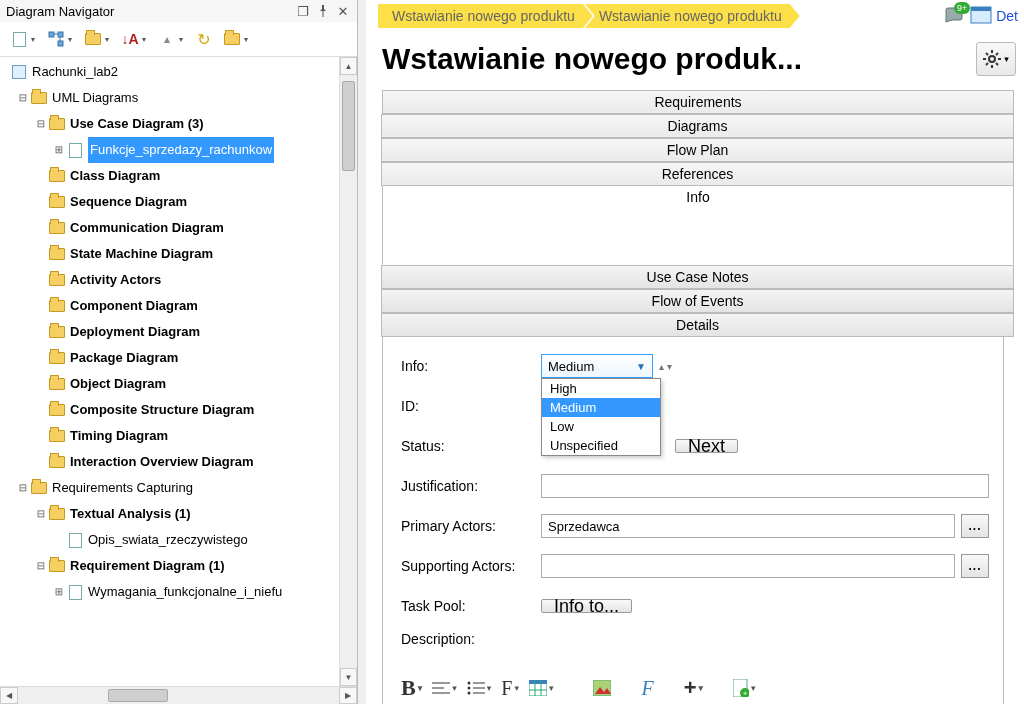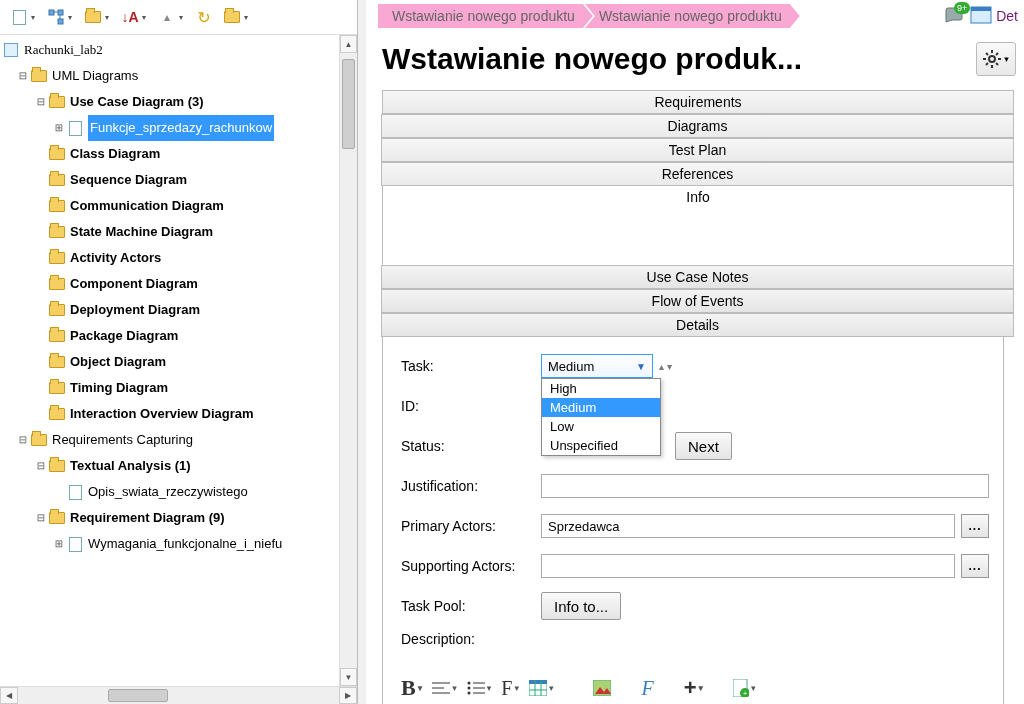--- a/index.html
+++ b/index.html
@@ -24,21 +24,21 @@
   .dd-arrow { font-size: 8px; color: #555; margin-left: -3px; width: 10px; cursor: pointer; }
 
   .tree-container { flex: 1; overflow: hidden; display: flex; }
   .tree { flex: 1; overflow: hidden; padding: 2px 0; font-size: 13px; line-height: 26px; }
   .tree-row { display: flex; align-items: center; white-space: nowrap; height: 26px; padding-right: 4px; }
   .tree-row .expander { width: 14px; text-align: center; color: #555; font-size: 10px; cursor: pointer; }
   .tree-row .icon { width: 18px; height: 18px; margin-right: 4px; display:inline-flex; align-items:center; justify-content:center;}
   .tree-row.selected .label { background: #3399ff; color: #fff; padding: 0 2px; }
   .tree-row .label { cursor: pointer; }
   .bold { font-weight: bold; }
-  .ind-0 { padding-left: 2px; font-family: Liberation Serif, serif; }
+  .ind-0 { padding-left: 10px; }
   .ind-1 { padding-left: 16px; }
   .ind-2 { padding-left: 34px; }
   .ind-3 { padding-left: 52px; }
 
   .tree-scrollbar { width: 18px; background: #efefef; border-left: 1px solid #ddd; display: flex; flex-direction: column; }
   .scroll-btn { height: 18px; background: #f7f7f7; border: 1px solid #ccc; display:flex; align-items:center; justify-content:center; font-size:8px; color:#555; cursor:pointer;}
   .scroll-track { flex: 1; background: #efefef; position: relative; }
   .scroll-thumb { position: absolute; top: 6px; left: 2px; right: 2px; height: 90px; background: #cfcfcf; border: 1px solid #aaa; border-radius: 2px; cursor: pointer; }
 
   .h-scroll { height: 18px; display:flex; border-top:1px solid #ddd;}
@@ -46,21 +46,21 @@
   .h-scroll .scroll-track { flex:1; height:100%; position:relative; }
   .h-scroll .scroll-thumb { top:2px; bottom:2px; height:auto; left:90px; width:60px; }
 
   
   .splitter { width: 8px; background: #f0f0f0; height: 704px; cursor: col-resize; }
 
   
   .right-panel { flex: 1; height: 704px; background: #fff; display:flex; flex-direction:column; overflow:hidden; padding-left: 12px; }
 
   .breadcrumb-row { display:flex; align-items:center; height: 34px; padding: 4px 6px 0 0; gap: 0; }
-  .bc { background:#f9a8d4; padding: 4px 18px 4px 14px; color:#666; font-size: 14px;
+  .bc { background:#fde047; padding: 4px 18px 4px 14px; color:#666; font-size: 14px;
     clip-path: polygon(0 0, calc(100% - 10px) 0, 100% 50%, calc(100% - 10px) 100%, 0 100%, 10px 50%);
     margin-left: -8px; cursor:pointer; }
   .bc:first-child{ margin-left:0; clip-path: polygon(0 0, calc(100% - 10px) 0, 100% 50%, calc(100% - 10px) 100%, 0 100%); }
   .bc-icons { margin-left:auto; display:flex; gap:4px; align-items:center;}
   .badge { position:relative; width:22px; height:20px; }
   .badge .count { position:absolute; top:-4px; right:-4px; background:#3a3; color:#fff; border-radius:8px; font-size:9px; padding:0 3px; line-height:12px;}
 
   .heading-row { display:flex; align-items:center; padding: 14px 8px 14px 4px; }
   .heading-row h1 { font-size: 30px; font-weight: bold; flex:1; overflow:hidden; white-space:nowrap; }
   .gear-btn { width: 40px; height: 34px; border:1px solid #bbb; background: linear-gradient(#f9f9f9,#e8e8e8); border-radius:3px; display:flex; align-items:center; justify-content:center; cursor:pointer; gap:3px;}
@@ -78,21 +78,21 @@
   .form-row .lbl { width: 140px; font-size: 14px; }
   .form-row .field { flex:1; display:flex; align-items:center; gap:6px; position:relative;}
   .combo { width: 112px; height: 24px; border:1px solid #39a0ff; background:linear-gradient(#fff,#eef6ff); display:flex; align-items:center; padding: 0 6px; font-size:13px; cursor:pointer; justify-content:space-between;}
   .combo .arrow{ color:#2a6fbf; font-size:10px;}
   .ddlist { position:absolute; top:24px; left:0; width:120px; background:#fff; border:1px solid #888; z-index:50; box-shadow:2px 2px 4px rgba(0,0,0,.2);}
   .ddlist div{ padding:2px 8px; font-size:13px; cursor:pointer;}
   .ddlist div.sel{ background:#3399ff; color:#fff;}
   .spin { display:inline-flex; flex-direction:row; gap:3px;}
   .spin span{ font-size:10px; color:#777; cursor:pointer;}
 
-  .btn { height:28px; padding: 0 12px; border:1px solid #999; background:linear-gradient(#f9f9f9,#e4e4e4); border-radius:2px; font-size:15px; cursor:pointer; display:inline-flex; align-items:center;}
+  .btn { height:14px; padding: 0 12px; border:1px solid #999; background:linear-gradient(#f9f9f9,#e4e4e4); border-radius:2px; font-size:18px; cursor:pointer; display:inline-flex; align-items:center;}
   .txt { height:24px; border:1px solid #aaa; padding:0 6px; font-size:13px; flex:1; background:#fff;}
   .dots-btn { width:28px; height:24px; border:1px solid #999; background:linear-gradient(#f9f9f9,#e4e4e4); cursor:pointer; display:flex; align-items:center; justify-content:center; font-weight:bold; letter-spacing:1px;}
 
   .desc-toolbar { display:flex; align-items:center; gap:10px; padding: 4px 0; font-size: 20px; font-family: Georgia, serif;}
   .desc-toolbar .titem{ display:flex; align-items:center; gap:2px; cursor:pointer; font-family: "Segoe UI", sans-serif; font-size:18px; color:#333;}
   .desc-toolbar .dd{ font-size:9px; color:#555;}
   .desc-area { height: 70px; border:1px solid #aaa; background:#fff;}
 
   .check-row{ display:flex; gap:36px; padding-top:8px; font-size:14px;}
   .chk{ display:flex; align-items:center; gap:6px;}
@@ -104,20 +104,30 @@
   
   .ico-folder{ width:16px; height:12px; background:#f6cf62; border:1px solid #c79a1f; border-radius:1px; position:relative;}
   .ico-folder::before{content:""; position:absolute; top:-4px; left:0; width:7px; height:4px; background:#f6cf62; border:1px solid #c79a1f; border-bottom:none; border-radius:1px 1px 0 0;}
   .ico-doc{ width:13px; height:15px; background:#fff; border:1px solid #7aa; position:relative;}
   .ico-root{ width:14px; height:14px; border:1px solid #69a0d0; background:#dff0ff;}
 </style>
 </head>
 <body>
 
 <div class="left-panel">
+  <div class="nav-title-bar">
+    <span class="title">Diagram Navigator</span>
+    <span class="icon">❐</span>
+    <span class="icon">
+      <svg width="12" height="12" viewBox="0 0 12 12">
+          <path d="M5 0h2v4l2 2H3l2-2V0zM5.5 6h1v6h-1z" fill="#555"></path>
+        </svg>
+    </span>
+    <span class="icon">✕</span>
+  </div>
 
   <div class="nav-toolbar">
     <span class="tb-btn">
         <span class="ico-doc"></span>
       </span>
     <span class="dd-arrow">▾</span>
     <span class="tb-btn">
       <svg width="16" height="16" viewBox="0 0 16 16">
           <rect x="1" y="1" width="5" height="5" fill="#6aa6de" stroke="#3975a8"></rect>
           <rect x="10" y="1" width="5" height="5" fill="#6aa6de" stroke="#3975a8"></rect>
@@ -231,20 +241,27 @@
           <span class="icon">
             <span class="ico-folder"></span>
           </span>
           <span class="label bold">Object Diagram</span>
         </div>
       <div class="tree-row ind-2">
           <span class="expander"></span>
           <span class="icon">
             <span class="ico-folder"></span>
           </span>
+          <span class="label bold">Composite Structure Diagram</span>
+        </div>
+      <div class="tree-row ind-2">
+          <span class="expander"></span>
+          <span class="icon">
+            <span class="ico-folder"></span>
+          </span>
           <span class="label bold">Timing Diagram</span>
         </div>
       <div class="tree-row ind-2">
           <span class="expander"></span>
           <span class="icon">
             <span class="ico-folder"></span>
           </span>
           <span class="label bold">Interaction Overview Diagram</span>
         </div>
 
@@ -267,21 +284,21 @@
         <span class="icon">
             <span class="ico-doc"></span>
           </span>
         <span class="label">Opis_swiata_rzeczywistego</span>
       </div>
       <div class="tree-row ind-2">
         <span class="expander">⊟</span>
         <span class="icon">
             <span class="ico-folder"></span>
           </span>
-        <span class="label bold">Requirement Diagram (9)</span>
+        <span class="label bold">Requirement Diagram (1)</span>
       </div>
       <div class="tree-row ind-3">
         <span class="expander">⊞</span>
         <span class="icon">
             <span class="ico-doc"></span>
           </span>
         <span class="label">Wymagania_funkcjonalne_i_niefu</span>
       </div>
     </div>
     <div class="tree-scrollbar">
@@ -314,21 +331,21 @@
             <path d="M2 16 L2 4 Q2 2 4 2 L16 2 Q18 2 18 4 L18 12 Q18 14 16 14 L8 14 Z" fill="#9aa" stroke="#677"></path>
           </svg>
         <span class="count">9+</span>
       </span>
       <span>
         <svg width="22" height="18" viewBox="0 0 22 18">
             <rect x="1" y="1" width="20" height="16" fill="#d8ecff" stroke="#3a80c0"></rect>
             <rect x="1" y="1" width="20" height="4" fill="#3a80c0"></rect>
           </svg>
       </span>
-      <span style="font-size:14px; color:#701a75;">Det</span>
+      <span style="font-size:14px; color:#1d4ed8;">Det</span>
     </div>
   </div>
 
   <div class="heading-row">
     <h1>Wstawianie nowego produk...</h1>
     <div class="gear-btn">
       <svg width="18" height="18" viewBox="0 0 18 18">
           <circle cx="9" cy="9" r="3" fill="none" stroke="#333" stroke-width="2"></circle>
           <g stroke="#333" stroke-width="2">
             <line x1="9" y1="0" x2="9" y2="3"></line>
@@ -342,34 +359,34 @@
           </g>
         </svg>
       <span style="font-size:9px;">▾</span>
     </div>
   </div>
 
   <div class="tabstrip">
     <div class="tab-row back">
       <div class="tab first">Requirements</div>
       <div class="tab">Diagrams</div>
-      <div class="tab">Test Plan</div>
+      <div class="tab">Flow Plan</div>
       <div class="tab">References</div>
     </div>
     <div class="tab-row tab-row2">
       <div class="tab first active" style="flex:0 0 80px;">Info</div>
       <div class="tab">Use Case Notes</div>
       <div class="tab">Flow of Events</div>
       <div class="tab">Details</div>
     </div>
 
     <div class="info-body">
 
       <div class="form-row">
-        <div class="lbl">Task:</div>
+        <div class="lbl">Info:</div>
         <div class="field">
           <div class="combo">
             <span>Medium</span>
             <span class="arrow">▼</span>
           </div>
           <div class="spin">
             <span>▴</span>
             <span>▾</span>
           </div>
           <div class="ddlist">

